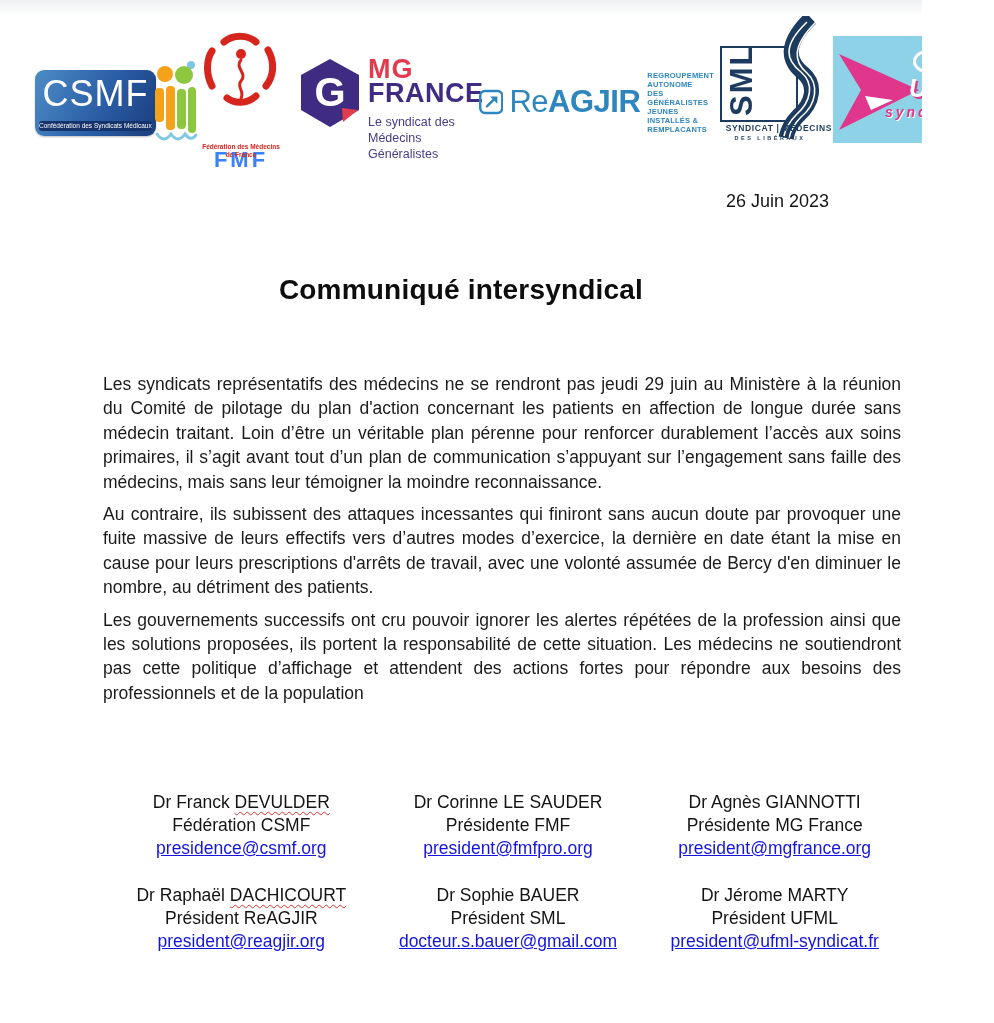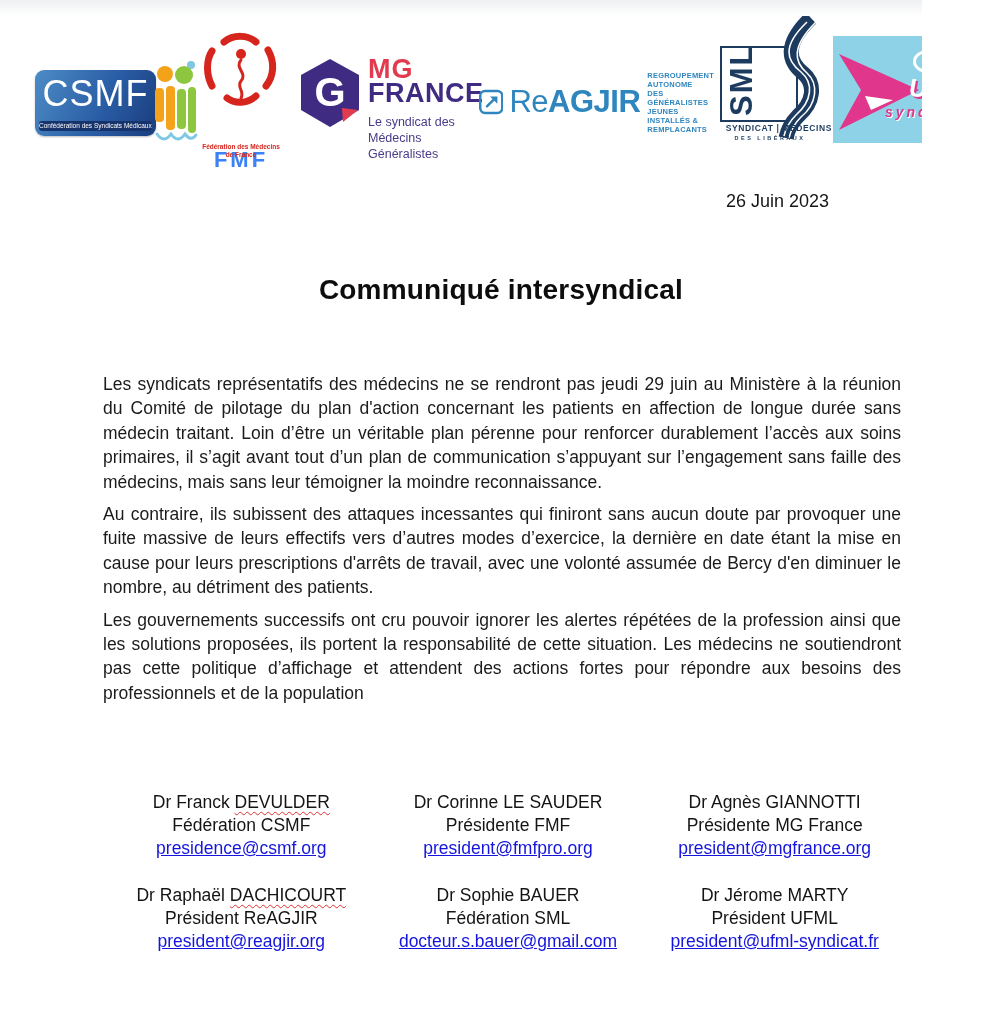--- a/index.html
+++ b/index.html
@@ -63,21 +63,21 @@
   .ufml-ring{position:absolute;left:80px;top:14px;width:24px;height:17px;border:3px solid #ffffff;
              border-radius:50%;}
   .ufml-acronym{position:absolute;left:76px;top:38px;color:#ffffff;font-size:25px;font-weight:800;
                 font-style:italic;letter-spacing:1px;text-shadow:2px 2px 0 #e0368c;}
   .ufml-tag{position:absolute;left:52px;top:68px;color:#e0368c;font-size:14px;font-weight:800;
             font-style:italic;letter-spacing:3px;text-shadow:1px 1px 0 #ffffff;}
 
   
   .date{position:absolute;top:191px;left:0;right:93px;text-align:right;font-size:18px;color:#161616;}
   .title{position:absolute;top:274px;left:0;width:100%;text-align:center;margin:0;
-         font-size:28px;font-weight:700;color:#0d0d0d;letter-spacing:.2px;padding-left:40px;}
+         font-size:28px;font-weight:700;color:#0d0d0d;letter-spacing:.2px;}
   .bodytext{position:absolute;top:372px;left:103px;width:798px;}
   .bodytext p{margin:0 0 8px 0;font-size:17.5px;line-height:24.4px;text-align:justify;color:#1b1b1b;}
 
   
   .sigs{position:absolute;top:791px;left:108px;width:800px;display:grid;
         grid-template-columns:1fr 1fr 1fr;row-gap:24px;}
   .sig{text-align:center;font-size:17.5px;line-height:23px;color:#141414;}
   .sig-email{color:#1414dd;text-decoration:underline;cursor:pointer;}
   .wavy{text-decoration:underline wavy #e03131;text-decoration-thickness:1px;text-underline-offset:3px;}
 </style>
@@ -210,21 +210,21 @@
     </div>
 
     <div class="sig">
       <div><span>Dr Raphaël </span><span class="wavy">DACHICOURT</span></div>
       <div>Président ReAGJIR</div>
       <div><a class="sig-email" href="#">president@reagjir.org</a></div>
     </div>
 
     <div class="sig">
       <div><span>Dr Sophie BAUER</span><span class="wavy"></span></div>
-      <div>Fédération SML</div>
+      <div>Président SML</div>
       <div><a class="sig-email" href="#">docteur.s.bauer@gmail.com</a></div>
     </div>
 
     <div class="sig">
       <div><span>Dr Jérome MARTY</span><span class="wavy"></span></div>
       <div>Président UFML</div>
       <div><a class="sig-email" href="#">president@ufml-syndicat.fr</a></div>
     </div>
 
   </section>

